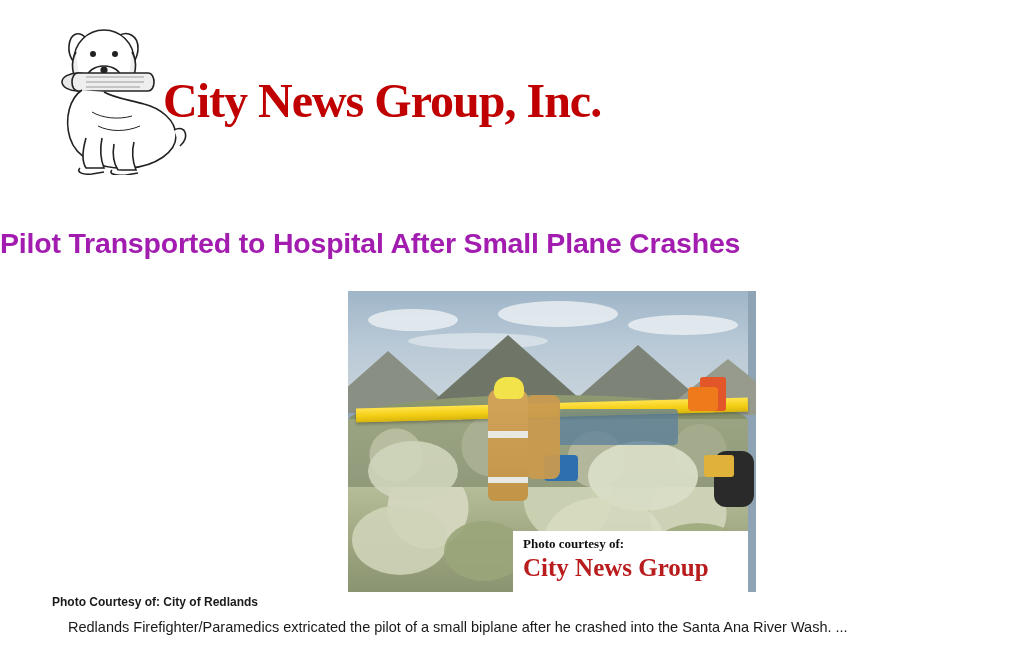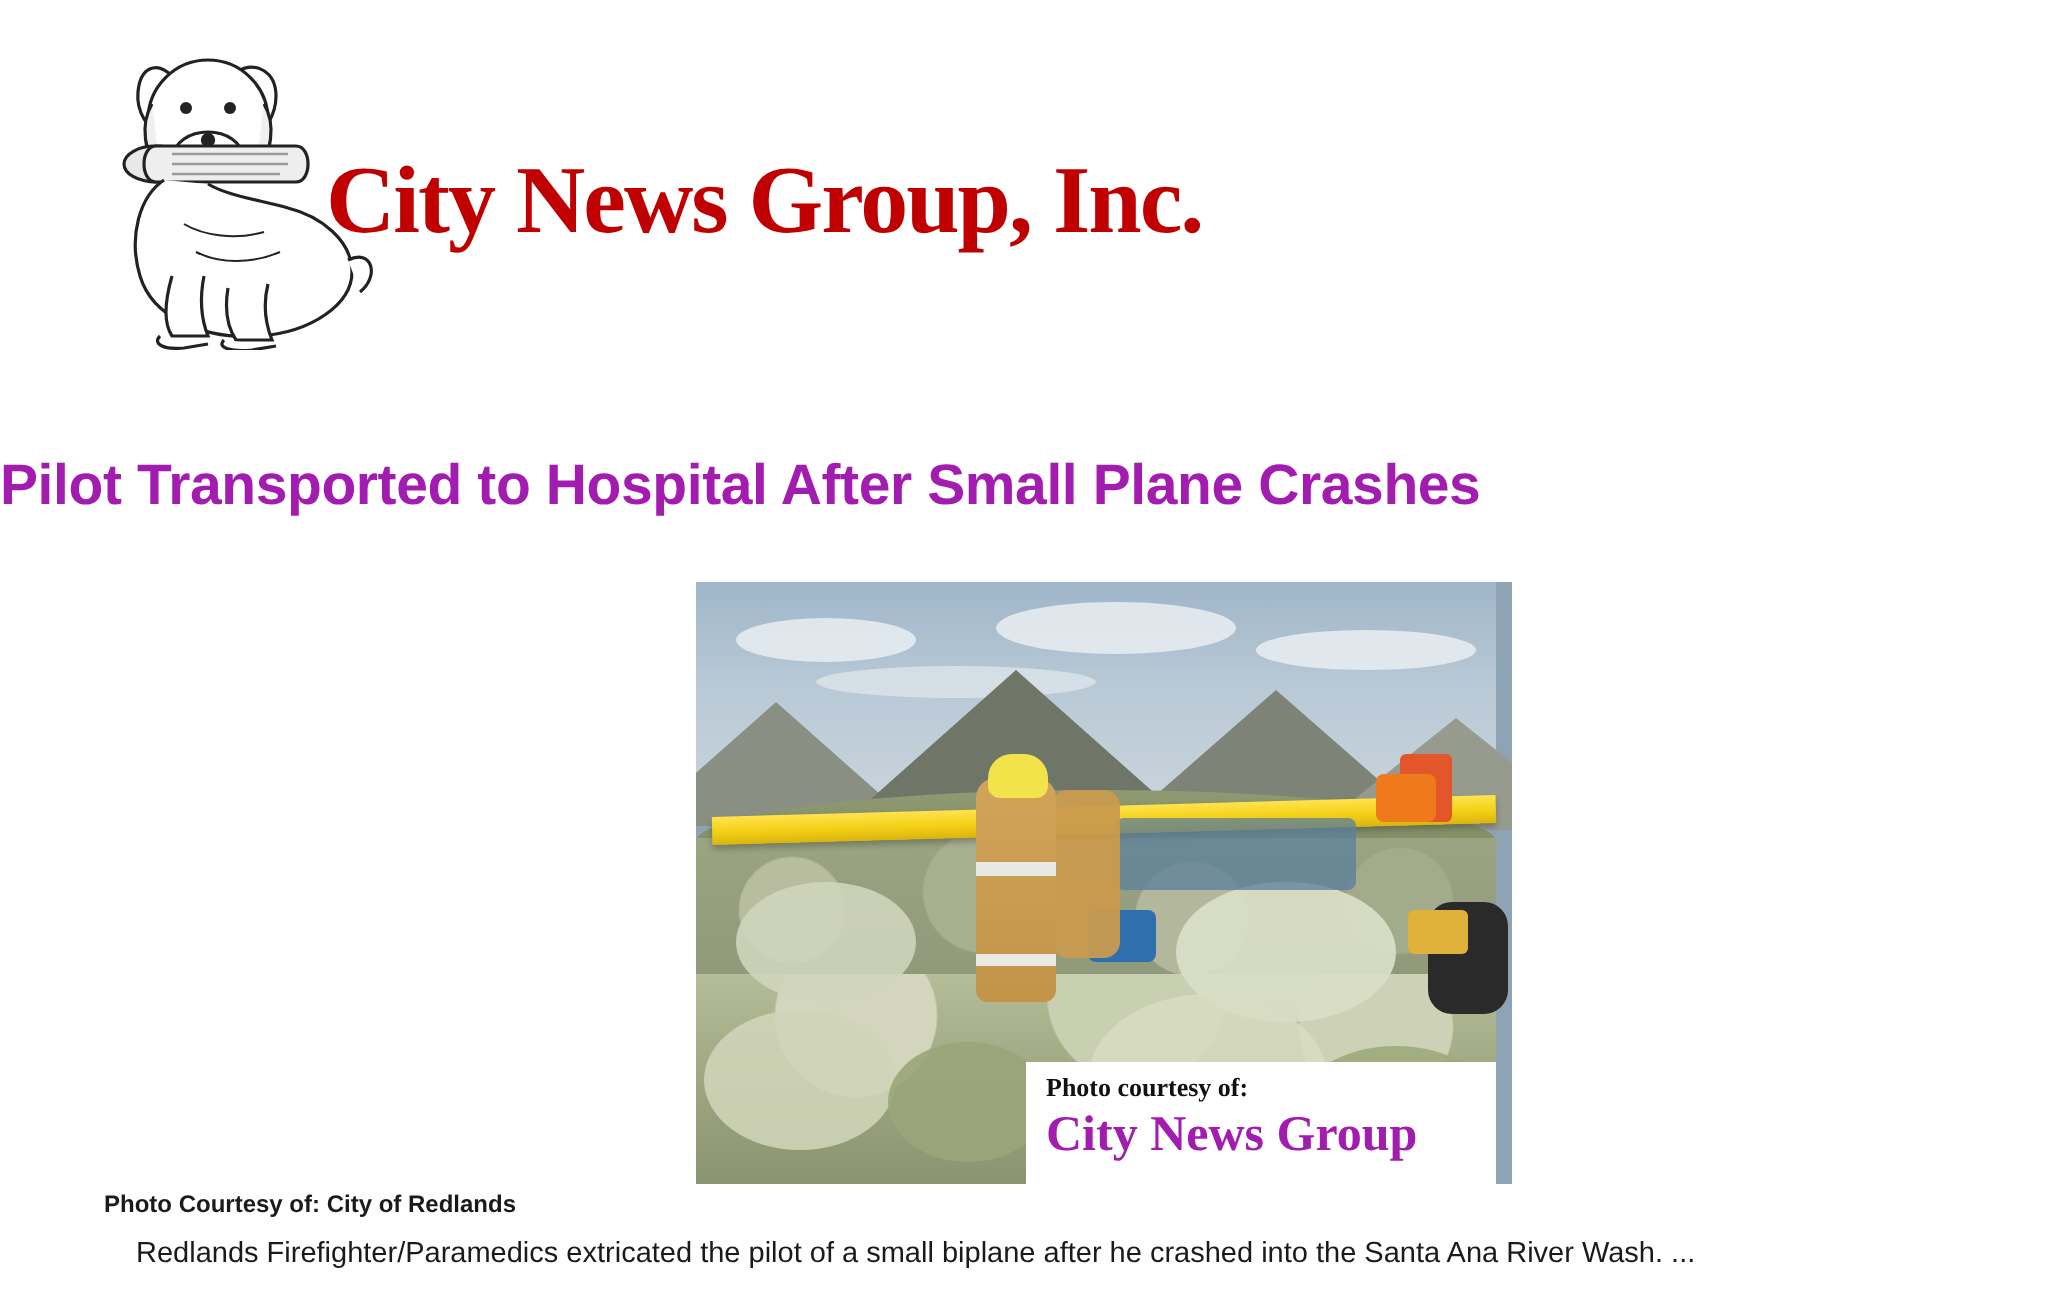--- a/index.html
+++ b/index.html
@@ -249,21 +249,21 @@
     font-size: 13px;
     color: #111;
   }
   .pc-line2 {
     position: absolute;
     left: 10px; top: 22px;
     font-family: "Liberation Serif", serif;
     font-weight: bold;
     font-size: 25px;
     line-height: 30px;
-    color: #a21caf;
+    color: #b91c1c;
     white-space: nowrap;
   }
 
   
   .caption-credit {
     position: absolute;
     left: 52px;
     top: 595px;
     font-size: 12px;
     font-weight: bold;

